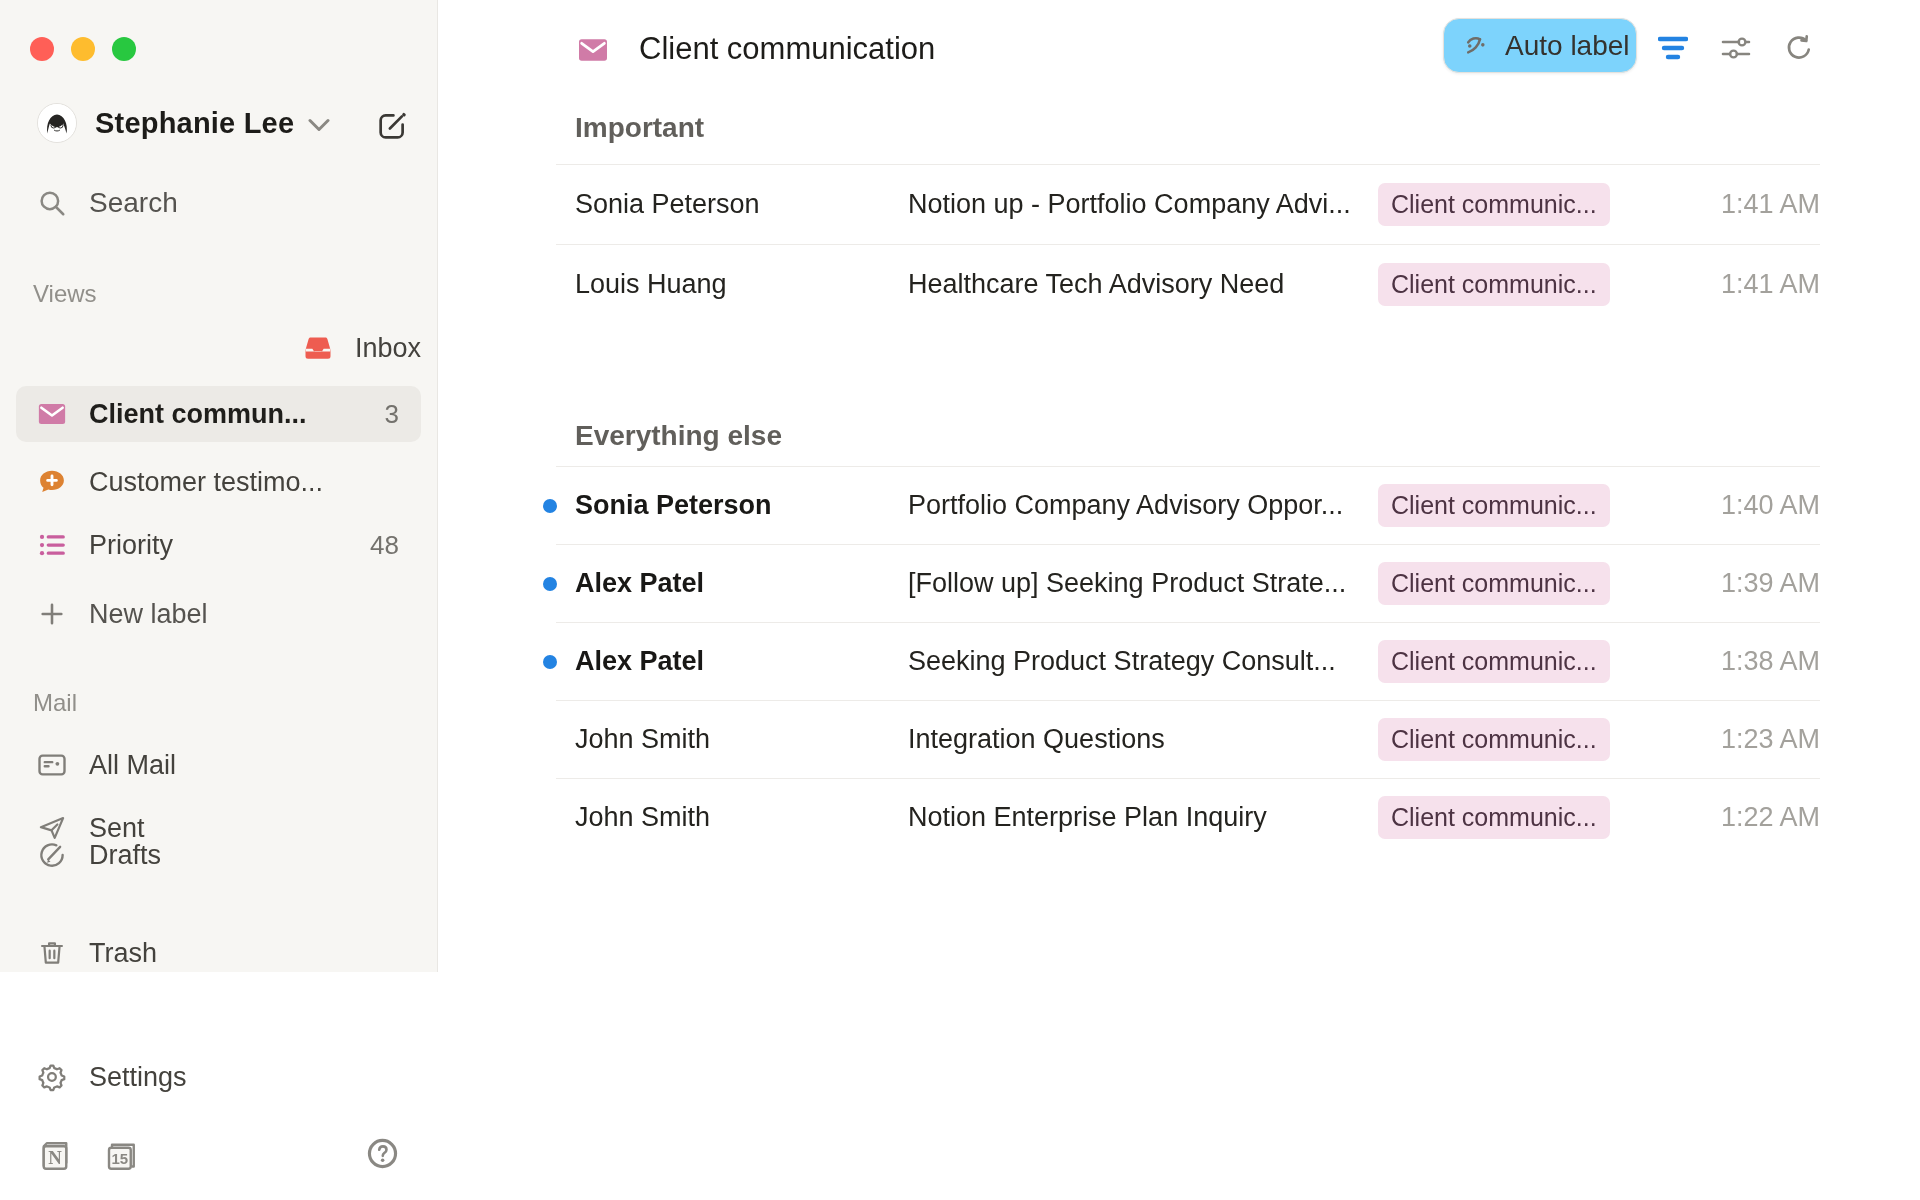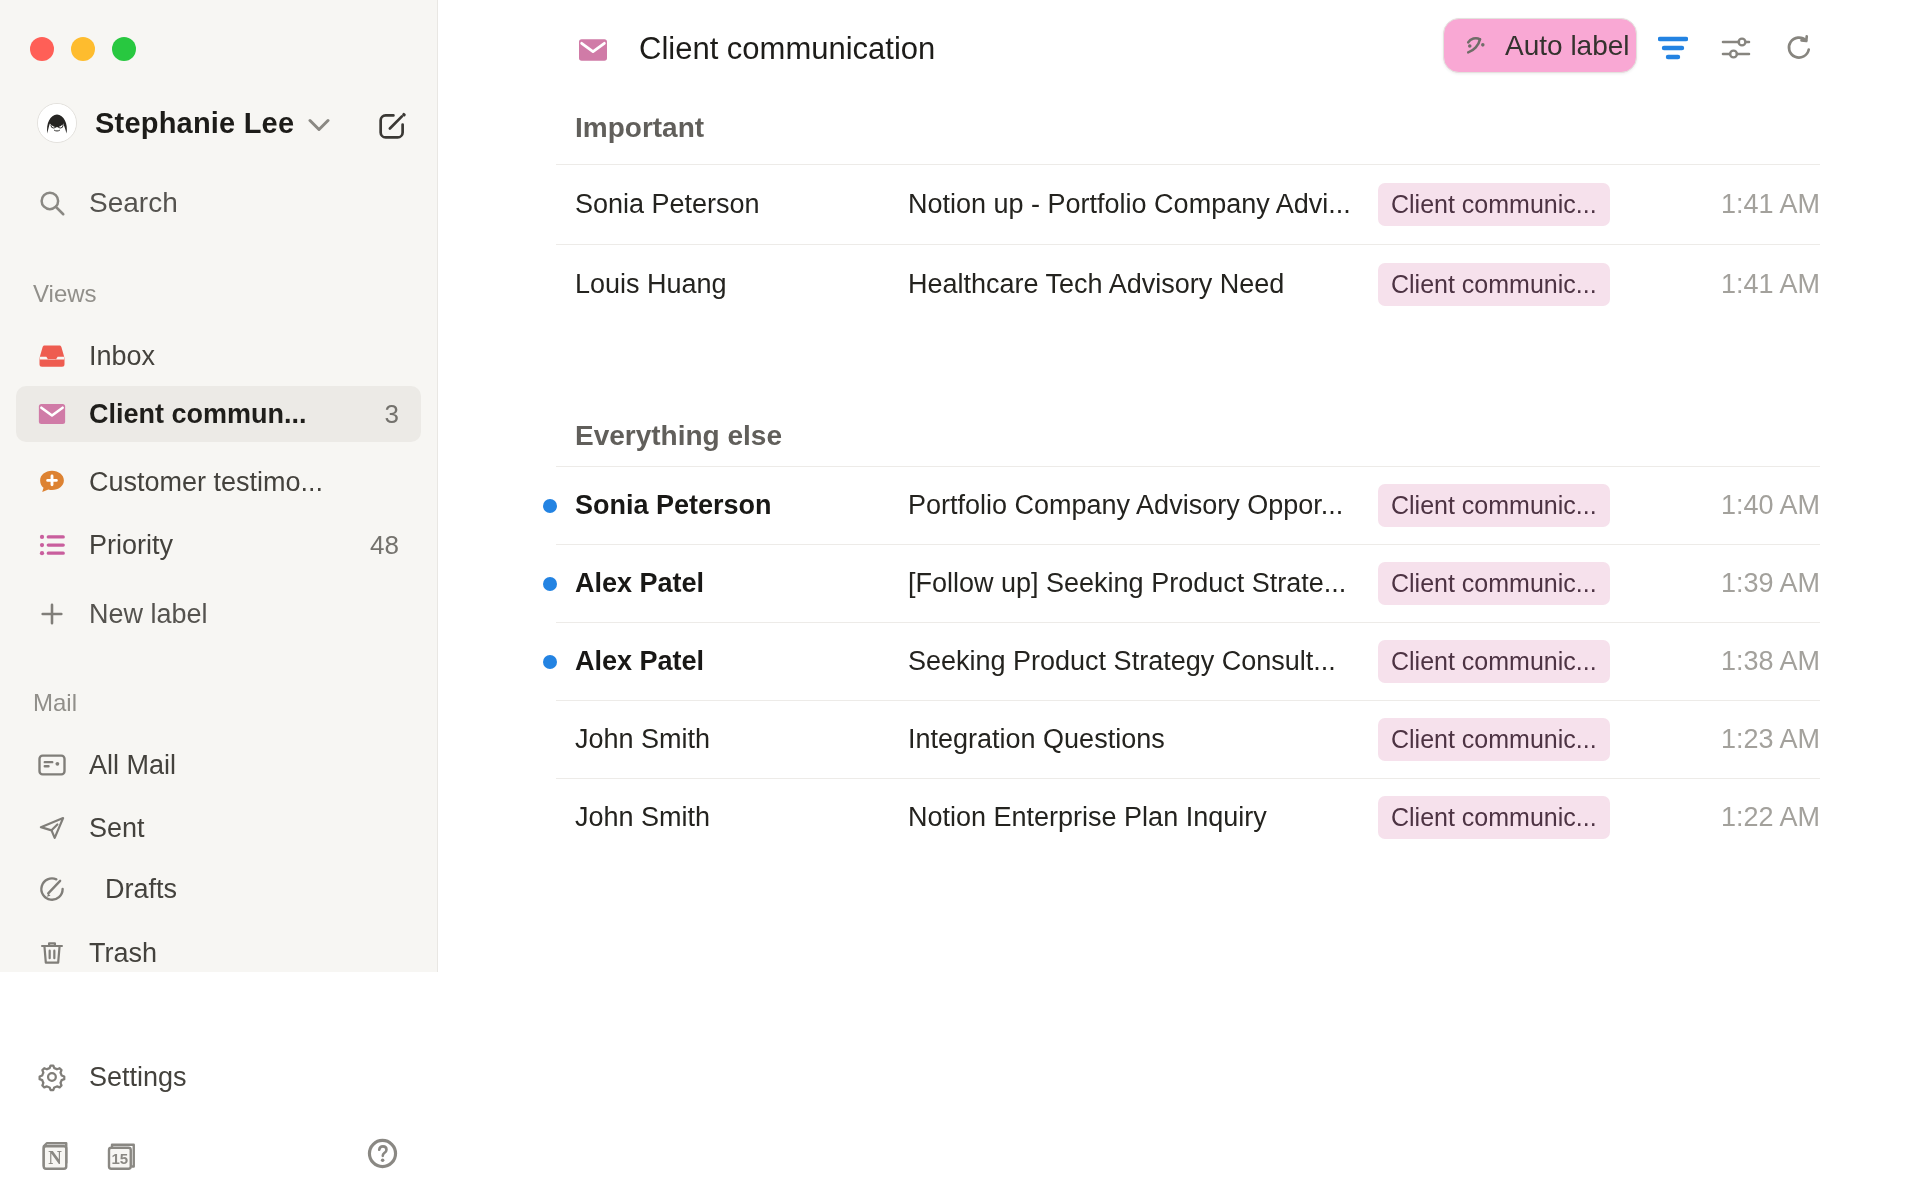--- a/index.html
+++ b/index.html
@@ -37,21 +37,21 @@
 
   .bottom-icons { position:absolute; left:37px; top:1138px; display:flex; gap:30px; }
   .help-btn { position:absolute; left:366px; top:1137px; cursor:pointer; }
 
   
   .main { position:absolute; left:438px; top:0; right:0; bottom:0; background:#fff; }
   .hdr-mail-icon { position:absolute; left:139px; top:34px; }
   .hdr-title { position:absolute; left:201px; top:31px; font-size:31px; font-weight:500; color:#1d1c19; }
 
   .auto-label-btn { position:absolute; left:1005px; top:18px; width:194px; height:55px;
-    background:#f9a8d4; border:1px solid #e4e2de; border-radius:16px;
+    background:#7dd3fc; border:1px solid #e4e2de; border-radius:16px;
     box-shadow:0 1px 3px rgba(15,15,15,.07); display:flex; align-items:center; cursor:pointer; }
   .auto-label-btn .al-icon { margin-left:15px; }
   .auto-label-btn .al-text { margin-left:12px; font-size:28px; color:#34322e; }
 
   .hdr-tool { position:absolute; top:31px; width:34px; height:34px; display:flex;
     align-items:center; justify-content:center; cursor:pointer; }
 
   .section-title { position:absolute; left:137px; font-size:28px; color:#615f5b; }
 
   .rows { position:absolute; left:118px; right:100px; }
@@ -112,21 +112,21 @@
       <svg width="30" height="30" viewBox="0 0 24 24">
           <circle cx="10.3" cy="10.3" r="6.6" fill="none" stroke="#8a8883" stroke-width="2"></circle>
           <path d="M15.2 15.2L21 21" stroke="#8a8883" stroke-width="2" stroke-linecap="round"></path>
         </svg>
     </span>
     <span class="search-label">Search</span>
   </div>
 
   <div class="side-section-label" style="top:280px;">Views</div>
 
-  <div class="side-item" style="top:328px;">
+  <div class="side-item" style="top:320px;justify-content:flex-end;">
     <span class="icon">
       <svg width="30" height="30" viewBox="0 0 24 24">
         <path d="M6 3.5h12c.7 0 1.3.5 1.5 1.2l2.3 8c.1.5.2 1 .2 1.5v4.3a2 2 0 0 1-2 2H4a2 2 0 0 1-2-2v-4.3c0-.5.1-1 .2-1.5l2.3-8C4.7 4 5.3 3.5 6 3.5z" fill="#ee5c50"></path>
         <path d="M2.2 12.6h5.3l1.6 2.6h5.8l1.6-2.6h5.3v2.2H2.2z" fill="#f7f6f3"></path>
       </svg>
     </span>
     <span class="label">Inbox</span>
   </div>
 
   <div class="side-item selected" style="top:386px;">
@@ -188,21 +188,21 @@
   <div class="side-item" style="top:800px;">
     <span class="icon">
       <svg width="28" height="28" viewBox="0 0 24 24">
         <path d="M2.5 11.3L21.5 3.5 14.3 20.5l-2.7-6.5z" fill="none" stroke="#807e79" stroke-width="1.9" stroke-linejoin="round"></path>
         <path d="M11.6 14l5-5" stroke="#807e79" stroke-width="1.9" stroke-linecap="round"></path>
       </svg>
     </span>
     <span class="label">Sent</span>
   </div>
 
-  <div class="side-item" style="top:861px;gap:16px;">
+  <div class="side-item" style="top:827px;">
     <span class="icon">
       <svg width="30" height="30" viewBox="0 0 24 24">
         <path d="M20.5 12a8.5 8.5 0 1 1-5-7.7" fill="none" stroke="#807e79" stroke-width="1.9" stroke-linecap="round"></path>
         <path d="M9 15.5L18.5 5.5" stroke="#807e79" stroke-width="1.9" stroke-linecap="round"></path>
         <path d="M9 15.5l-1 2.7 2.8-.9z" fill="#807e79"></path>
       </svg>
     </span>
     <span class="label">Drafts</span>
   </div>
 

